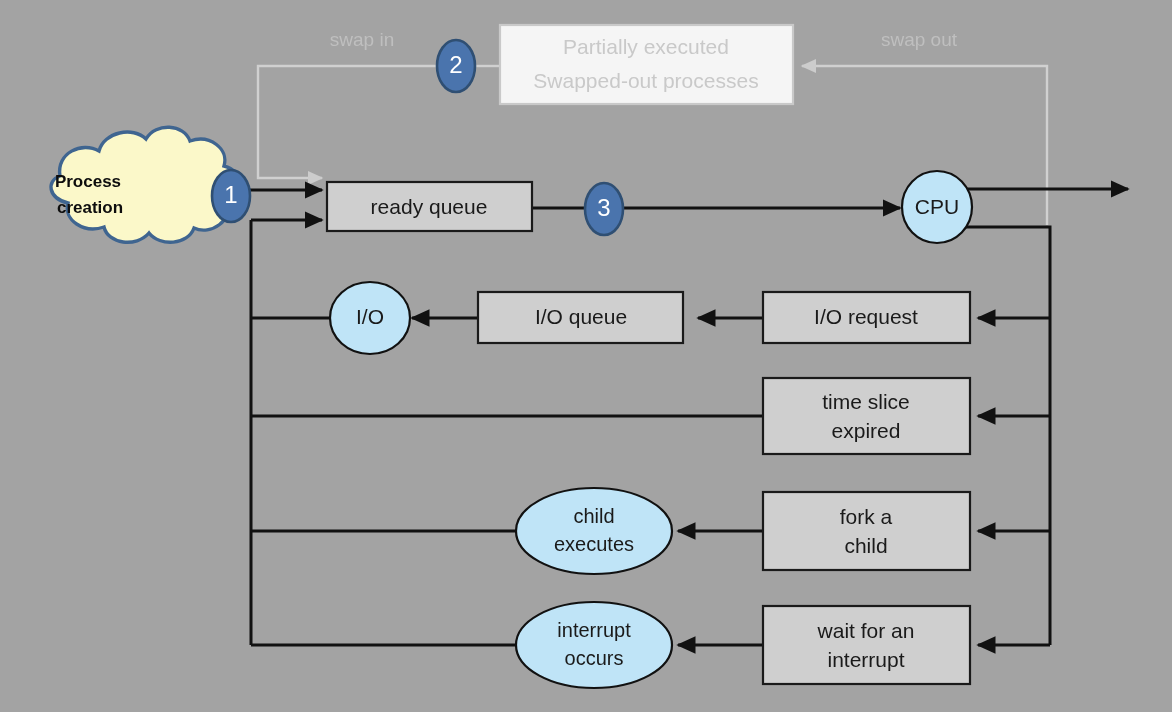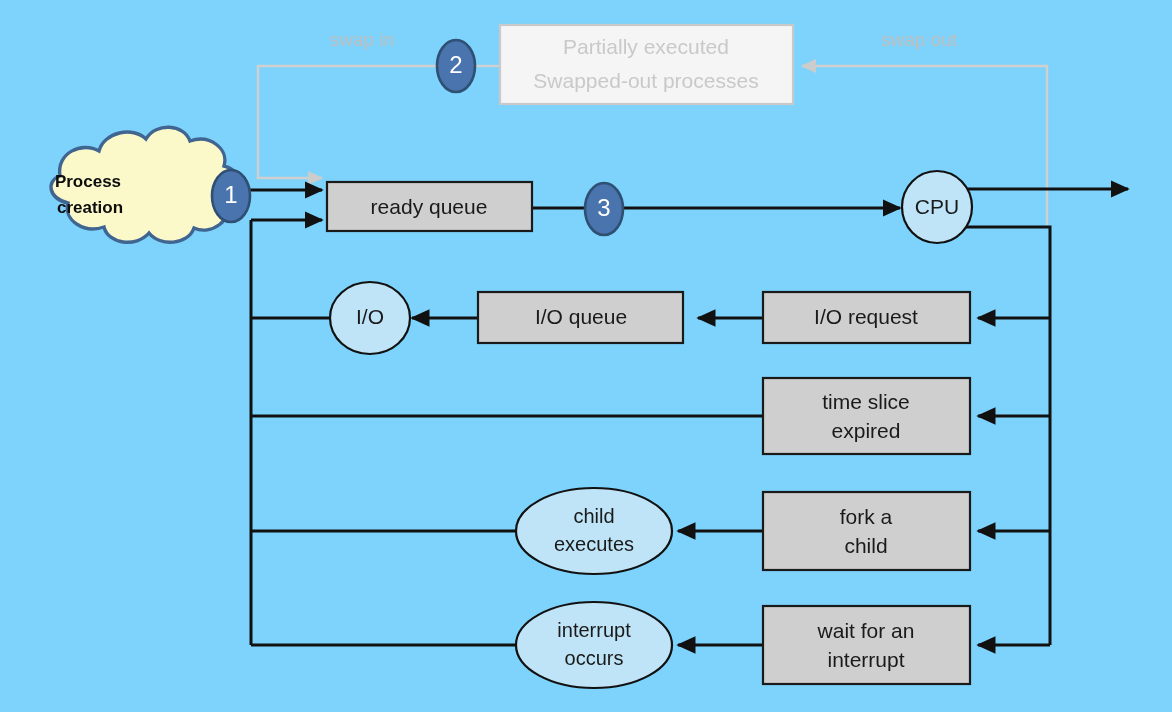--- a/index.html
+++ b/index.html
@@ -4,21 +4,21 @@
 <style>
   html, body {
     margin: 0;
     padding: 0;
     background: #ffffff;
   }
   #stage {
     position: relative;
     width: 1172px;
     height: 712px;
-    background: #7dd3fc;
+    background: #a3a3a3;
     font-family: "Liberation Sans", sans-serif;
     overflow: hidden;
   }
   svg#diagram {
     position: absolute;
     left: 0;
     top: 0;
     width: 1172px;
     height: 712px;
   }

